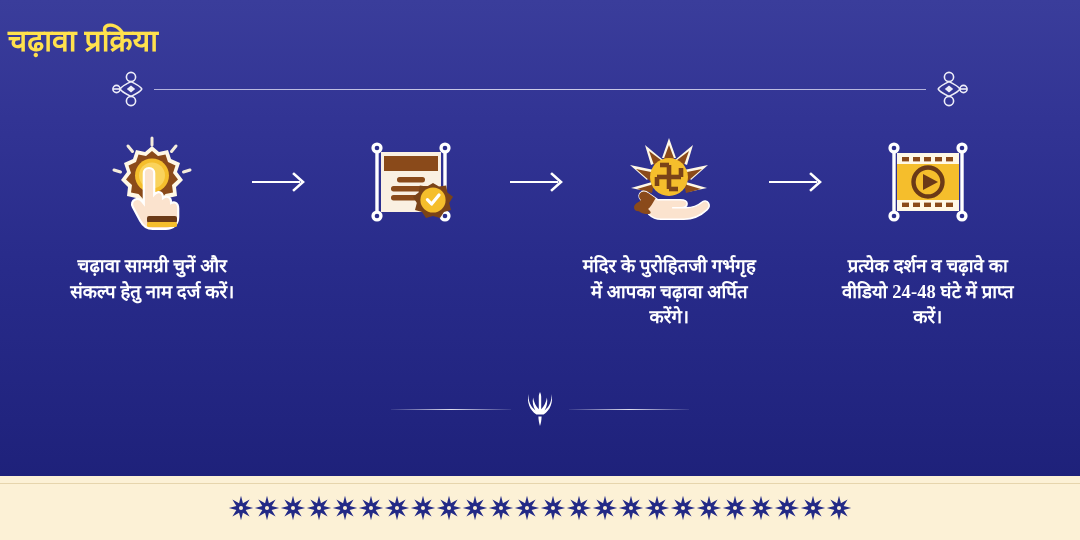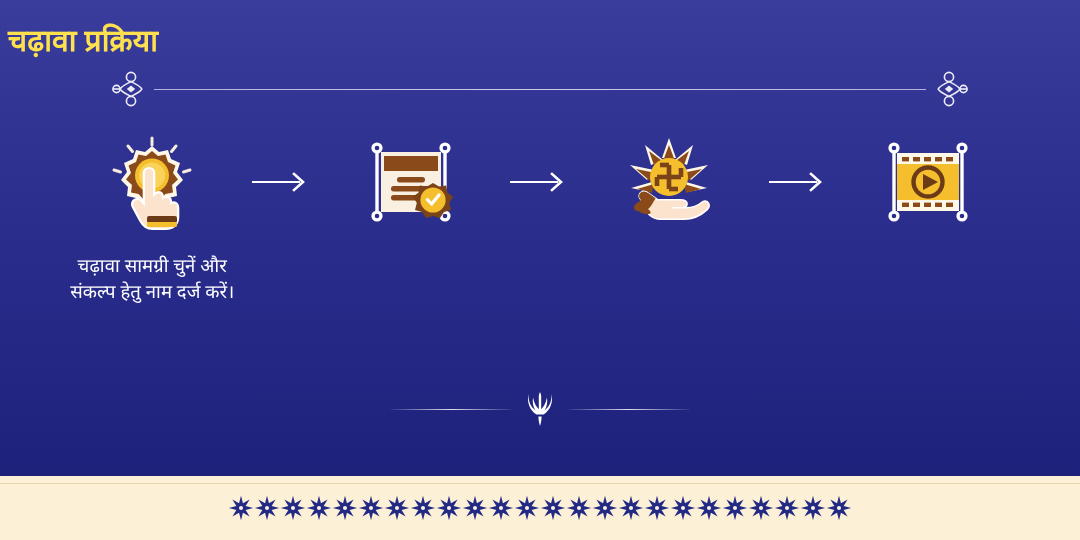--- a/index.html
+++ b/index.html
@@ -53,21 +53,21 @@
     width:210px;
     display:flex; flex-direction:column; align-items:center;
   }
   .icon-slot{
     height:100px; width:100px;
     display:flex; align-items:center; justify-content:center;
   }
   .caption{
     margin-top:22px;
     font-family:"Liberation Serif", serif;
-    font-size:18.5px; font-weight:normal;
+    font-size:18.5px; font-weight:bold;
     color:#ffffff;
     text-align:center;
     line-height:1.38;
     letter-spacing:.1px;
   }
   .arrow{
     flex:0 0 auto;
     width:74px; height:100px;
     margin-top:0;
     display:flex; align-items:center; justify-content:center;
@@ -261,20 +261,21 @@
                    h13.8 c7.5 0 12.4-2.3 15.6-5.2 2.5-2.2 5.6-1.8 7 .6
                    1.3 2.3 .5 4.8-1.6 6.8 -5.6 5.2-13.4 9.4-23 9.4
                    H42 c-5.4 0-8.8-1.6-12-4.8 Z" fill="#FBE3CE" stroke="#FFFFFF" stroke-width="1.6"></path>
           <path d="M22 68 c-2.8-2.6-2.4-6.4 .6-8 2.4-1.3 4.8-.3 7 1.3 l7 5
                    -4 6.6 c-2.6 4.2-6 6.4-10 6.4 h-3 c-2.8 0-4.6-1.6-4.6-4
                    0-2 1.4-3.4 3.6-4.4 Z" fill="#8A4A1A"></path>
           <path d="M27 82 c-4 0-7-2-9.4-5.4 -1.8-2.6-1-5.4 1.6-6.4 2-.8 4 .2 5.6 2
                    l6.4 7 c1 1.2 .4 2.8-1.4 2.8 Z" fill="#8A4A1A"></path>
         </svg>
       </div>
+      <div class="caption">मंदिर के पुरोहितजी गर्भगृह में आपका चढ़ावा अर्पित करेंगे।</div>
     </div>
 
     <div class="arrow">
       <svg width="64" height="22" viewBox="0 0 64 22">
         <line x1="2" y1="11" x2="50" y2="11" stroke="#FFFFFF" stroke-width="2.2"></line>
         <polyline points="44,3 53,11 44,19" fill="none" stroke="#FFFFFF" stroke-width="2.6" stroke-linecap="square"></polyline>
       </svg>
     </div>
 
     <div class="step">
@@ -302,20 +303,21 @@
           <circle cx="16" cy="16" r="5.6" fill="#FFFFFF"></circle>
             <circle cx="16" cy="16" r="2.3" fill="#2A2D8C"></circle>
           <circle cx="84" cy="16" r="5.6" fill="#FFFFFF"></circle>
             <circle cx="84" cy="16" r="2.3" fill="#2A2D8C"></circle>
           <circle cx="16" cy="84" r="5.6" fill="#FFFFFF"></circle>
             <circle cx="16" cy="84" r="2.3" fill="#2A2D8C"></circle>
           <circle cx="84" cy="84" r="5.6" fill="#FFFFFF"></circle>
             <circle cx="84" cy="84" r="2.3" fill="#2A2D8C"></circle>
         </svg>
       </div>
+      <div class="caption">प्रत्येक दर्शन व चढ़ावे का वीडियो 24-48 घंटे में प्राप्त करें।</div>
     </div>
   </div>
 
   <div class="trishul-divider">
     <div class="tline"></div>
     <svg width="30" height="34" viewBox="0 0 30 34">
       <path d="M15 34 c-1.1-3.4-1.5-6.4-1.6-9.6 h3.2 c-.1 3.2-.5 6.2-1.6 9.6 Z" fill="#FFFFFF"></path>
       <path d="M3.6 2 C3 8.4 5.4 14.6 10.4 18.4 C8 14.6 7.2 9.8 8.1 5.4
                C8.8 10 10.8 14.2 13.8 17.2 V4.8 C13.8 3 14.3 1.6 15 0
                C15.7 1.6 16.2 3 16.2 4.8 V17.2 C19.2 14.2 21.2 10 21.9 5.4

